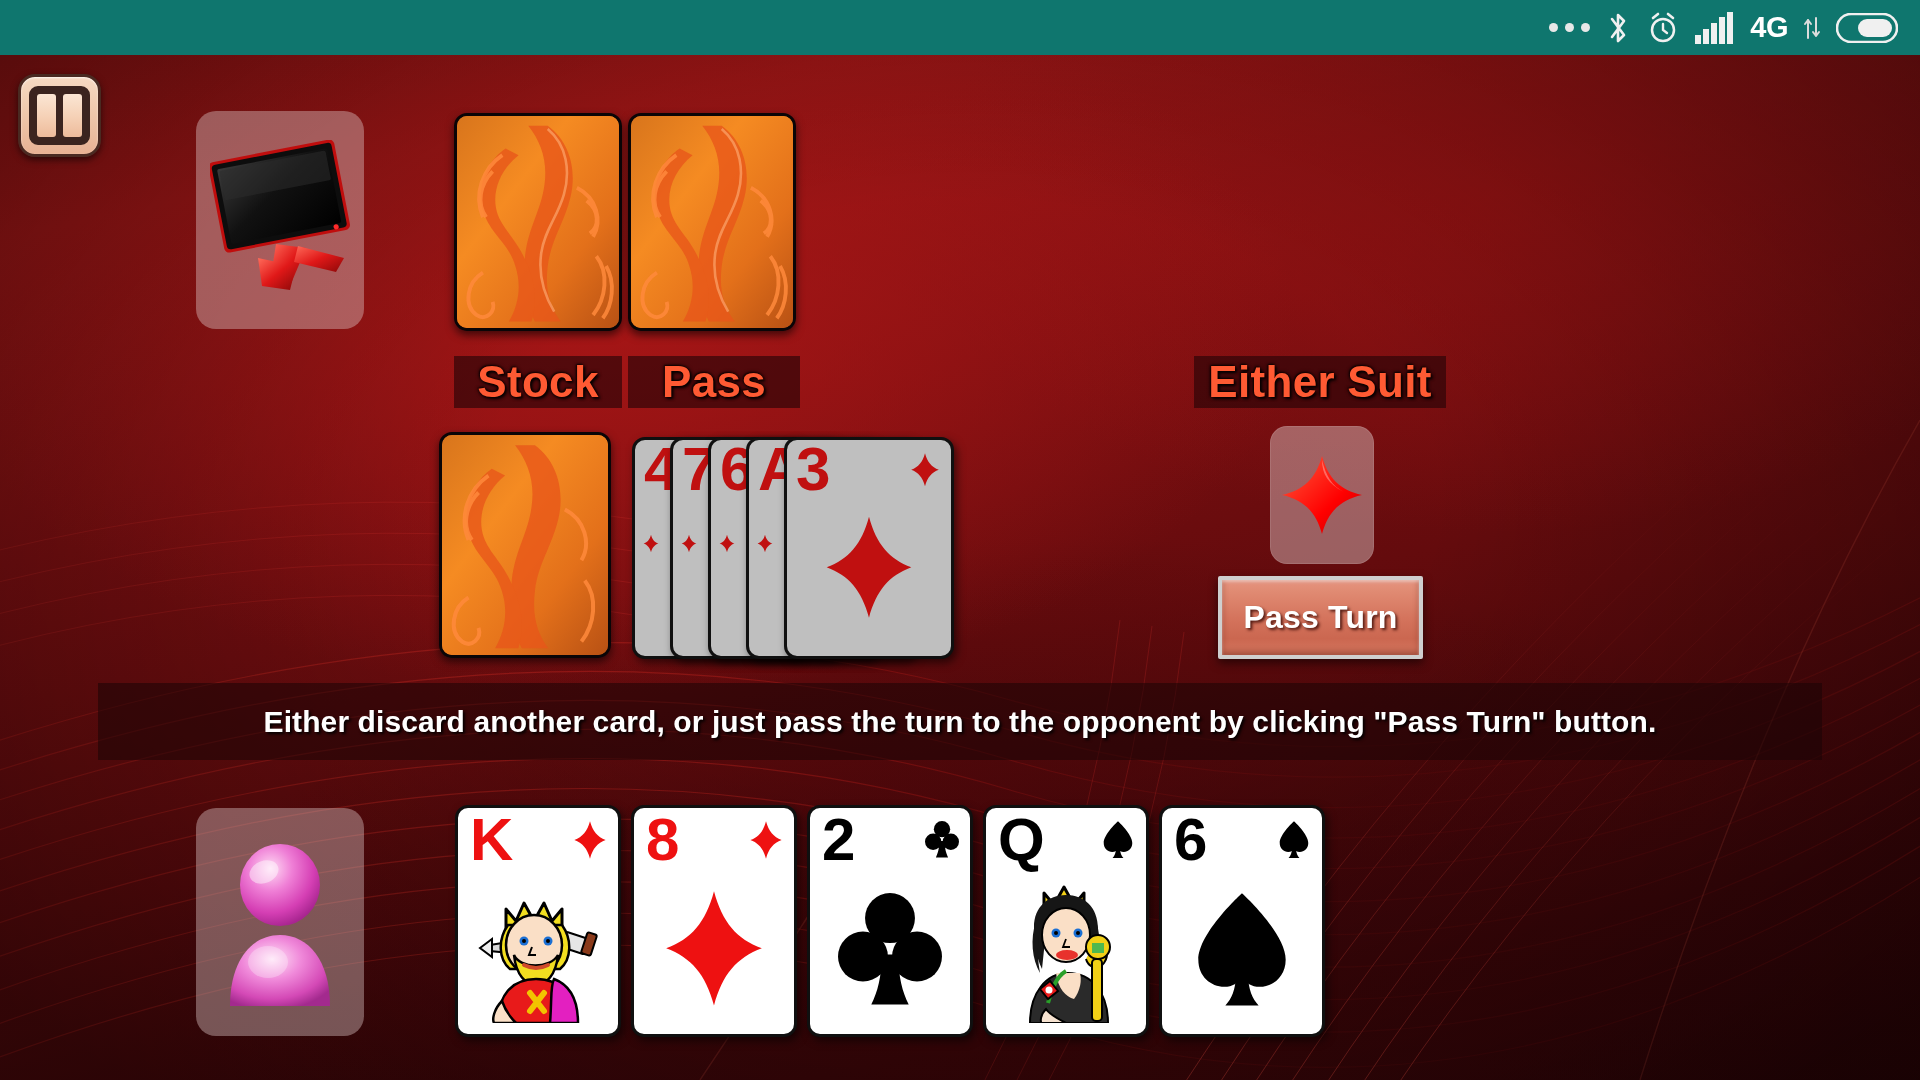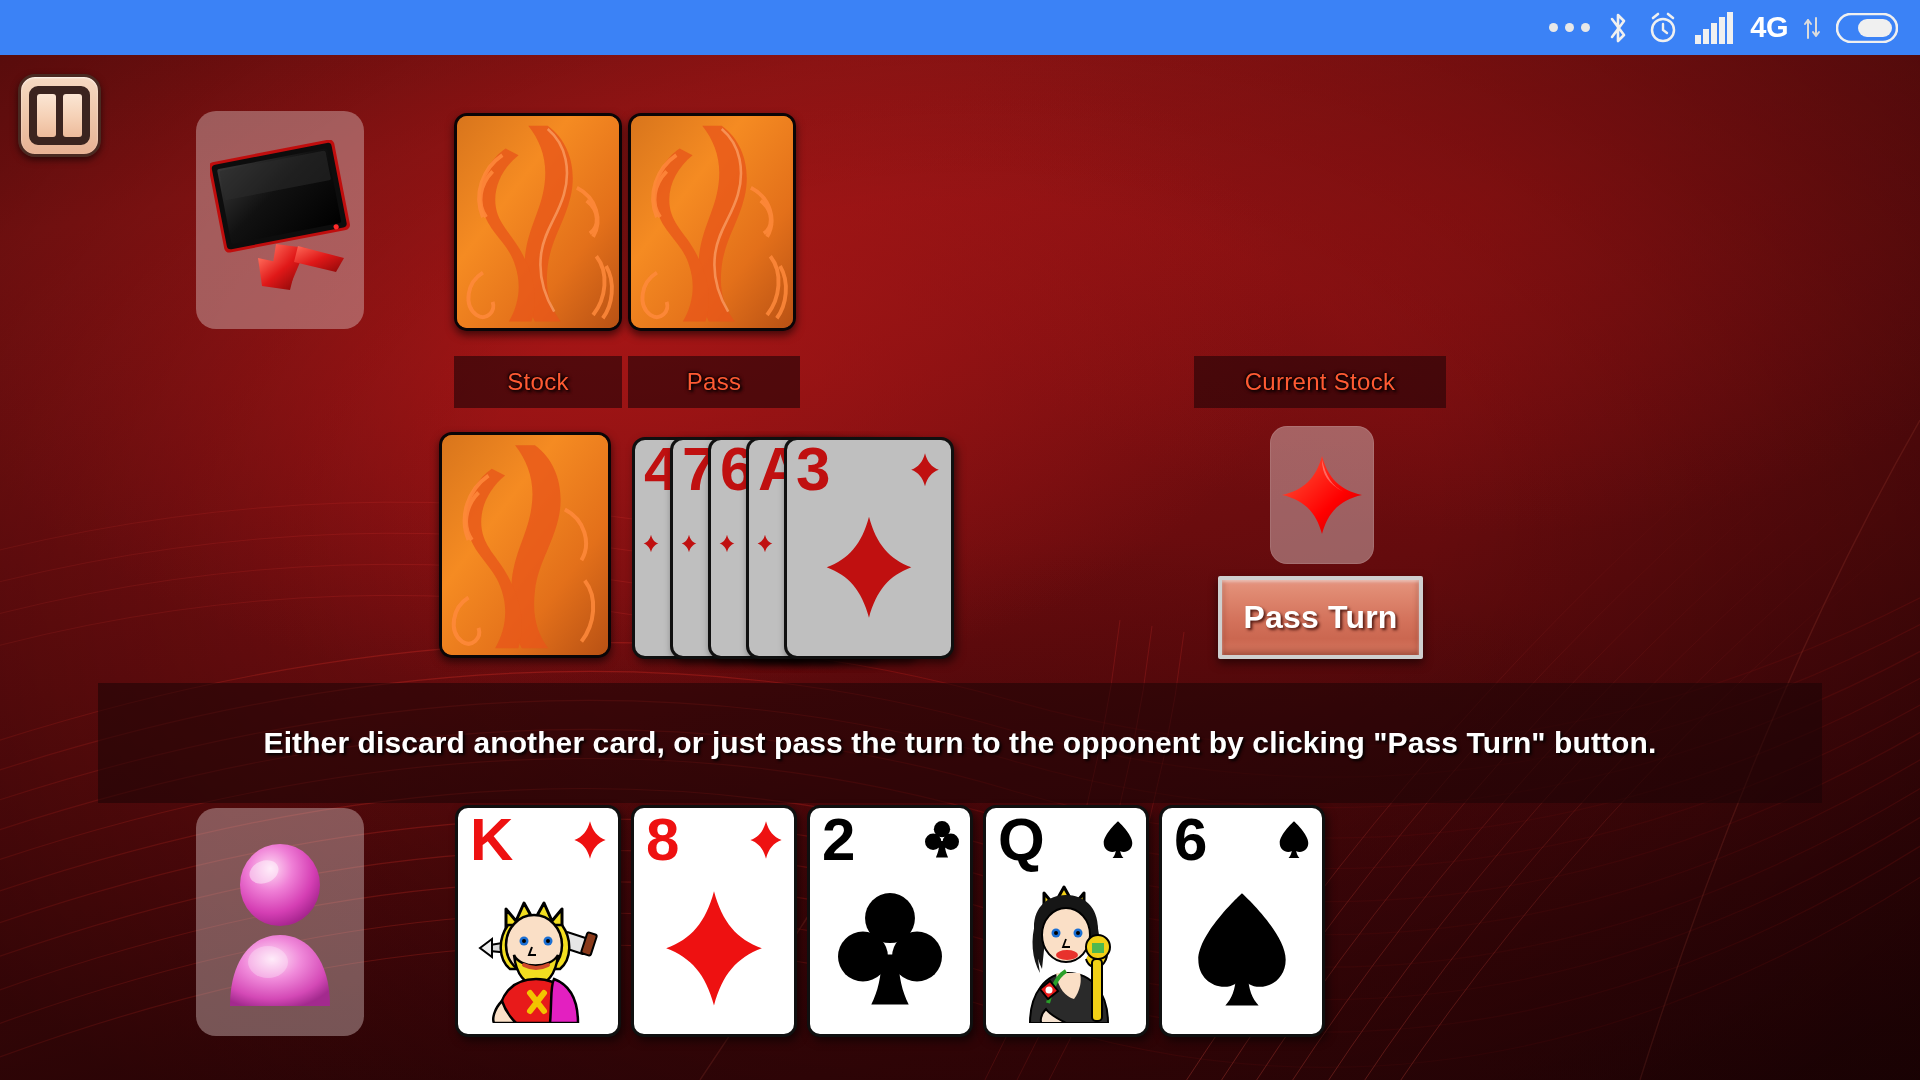--- a/index.html
+++ b/index.html
@@ -21,21 +21,21 @@
   .bg-waves { position:absolute; inset:0; }
   .bg-waves svg { width:100%; height:100%; display:block; }
   .bg-vig {
     position:absolute; inset:0;
     background:radial-gradient(ellipse 1250px 780px at 50% 46%, rgba(0,0,0,0) 38%, rgba(0,0,0,.42) 100%);
   }
 
   
   .statusbar {
     position:absolute; left:0; top:0; width:1920px; height:55px;
-    background:#3b82f6; display:flex; align-items:center; justify-content:flex-end;
+    background:#0f766e; display:flex; align-items:center; justify-content:flex-end;
     padding-right:22px; gap:15px; z-index:50;
   }
   .sb-ico { display:flex; align-items:center; color:#f2f2f2; }
   .sb-dots { display:flex; gap:7px; align-items:center; }
   .sb-dots i { width:9px; height:9px; border-radius:50%; background:#e8e8e8; display:block; }
   .sb-4g { color:#fff; font-size:29px; font-weight:bold; letter-spacing:-.5px; line-height:1; }
 
   
   .pause-btn {
     position:absolute; left:18px; top:74px; width:83px; height:83px;
@@ -59,21 +59,21 @@
   .slot-panel {
     position:absolute; border-radius:17px;
     background:rgba(232,214,214,.42);
     box-shadow:inset 0 0 0 1px rgba(255,255,255,.10);
   }
 
   
   .game-label {
     position:absolute; display:flex; align-items:center; justify-content:center;
     background:rgba(36,4,6,.62);
-    color:#ff5a33; font-weight:normal; font-size:24px; letter-spacing:.3px;
+    color:#ff5a33; font-weight:bold; font-size:44px; letter-spacing:.3px;
     text-shadow:0 0 4px rgba(0,0,0,.95), 2px 2px 3px rgba(0,0,0,.9), -1px -1px 2px rgba(0,0,0,.7);
     z-index:20;
   }
 
   
   .card-back {
     position:absolute; border-radius:13px; overflow:hidden;
     border:3px solid #0a0507;
     box-shadow:0 4px 9px rgba(0,0,0,.6);
     background:linear-gradient(152deg,#c25a18 0%,#e8791d 26%,#f08a22 46%,#d9661a 72%,#b04f15 100%);
@@ -108,21 +108,21 @@
     box-shadow:0 4px 10px rgba(0,0,0,.55), inset 0 2px 3px rgba(255,255,255,.45), inset 0 -3px 6px rgba(90,20,10,.45);
     display:flex; align-items:center; justify-content:center; z-index:25;
   }
   .pass-btn span {
     color:#fff; font-weight:bold; font-size:32px; letter-spacing:.2px;
     text-shadow:2px 2px 3px rgba(60,10,5,.85);
   }
 
   
   .hint-bar {
-    position:absolute; left:98px; top:683px; width:1724px; height:120px;
+    position:absolute; left:98px; top:683px; width:1724px; height:77px;
     background:rgba(26,3,5,.55);
     display:flex; align-items:center; justify-content:center; z-index:18;
   }
   .hint-bar span {
     color:#fff; font-weight:bold; font-size:30px; letter-spacing:.1px;
     text-shadow:2px 2px 3px rgba(0,0,0,.95);
   }
 
   
   .avatar-panel { position:absolute; border-radius:20px; background:rgba(226,206,206,.40); z-index:16;
@@ -364,21 +364,21 @@
             <path d="M50 4 C58 34 72 50 96 59 C72 68 58 84 50 114 C42 84 28 68 4 59 C28 50 42 34 50 4 Z" fill="#c01010"></path>
           </svg></div>
              <div class="cf-center">
           <svg width="92" height="108.55999999999999" viewBox="0 0 100 118">
             <path d="M50 4 C58 34 72 50 96 59 C72 68 58 84 50 114 C42 84 28 68 4 59 C28 50 42 34 50 4 Z" fill="#c01010"></path>
           </svg>
         </div>
       </div>
     </div>
 
-  <div class="game-label" style="left:1194px; top:356px; width:252px; height:52px;">Current Stock</div>
+  <div class="game-label" style="left:1194px; top:356px; width:252px; height:52px;">Either Suit</div>
 
   <div class="slot-panel" style="left:1270px; top:426px; width:104px; height:138px;">
     <svg width="104" height="138" viewBox="0 0 104 138">
       <defs>
         <linearGradient id="dia" x1="0" y1="0" x2="1" y2="1">
           <stop offset="0%" stop-color="#ff8a7a"></stop>
             <stop offset="28%" stop-color="#ff3322"></stop>
           <stop offset="62%" stop-color="#ff0000"></stop>
             <stop offset="100%" stop-color="#c30000"></stop>
         </linearGradient>

